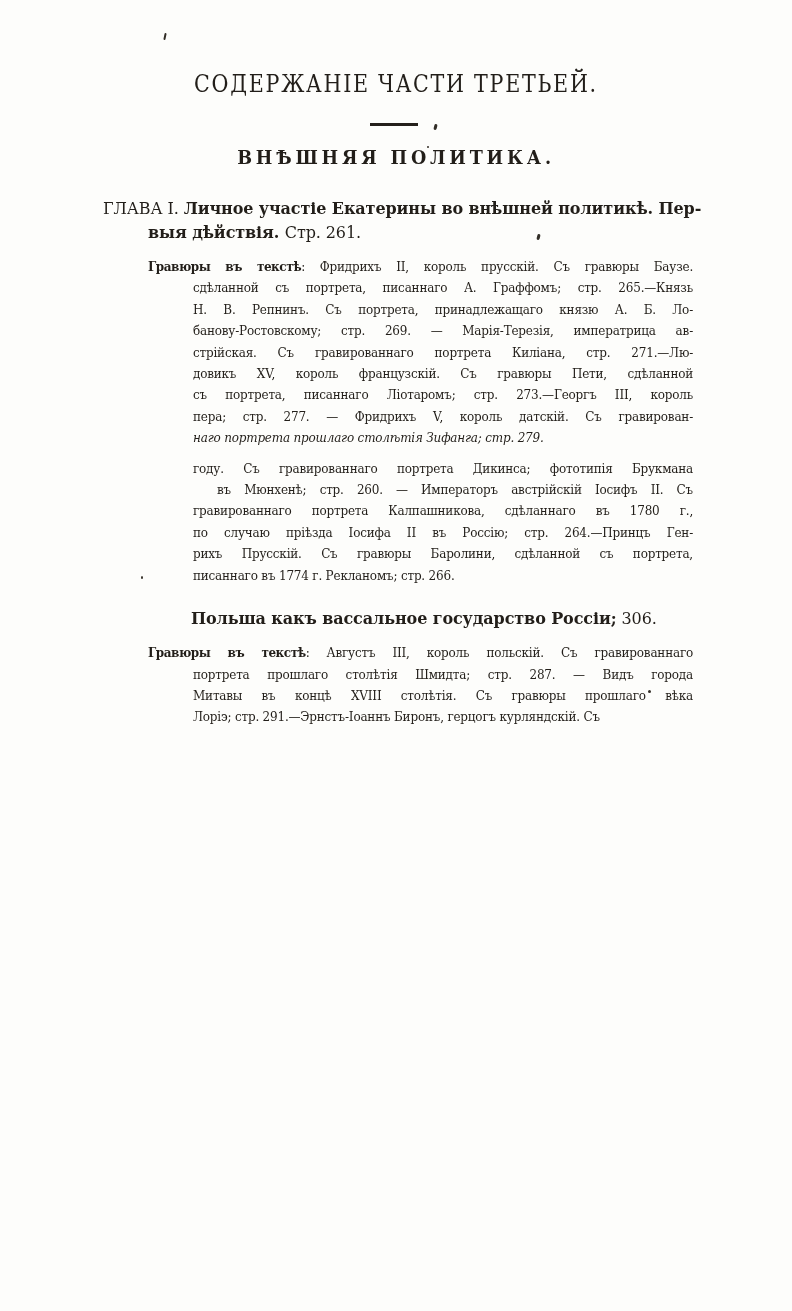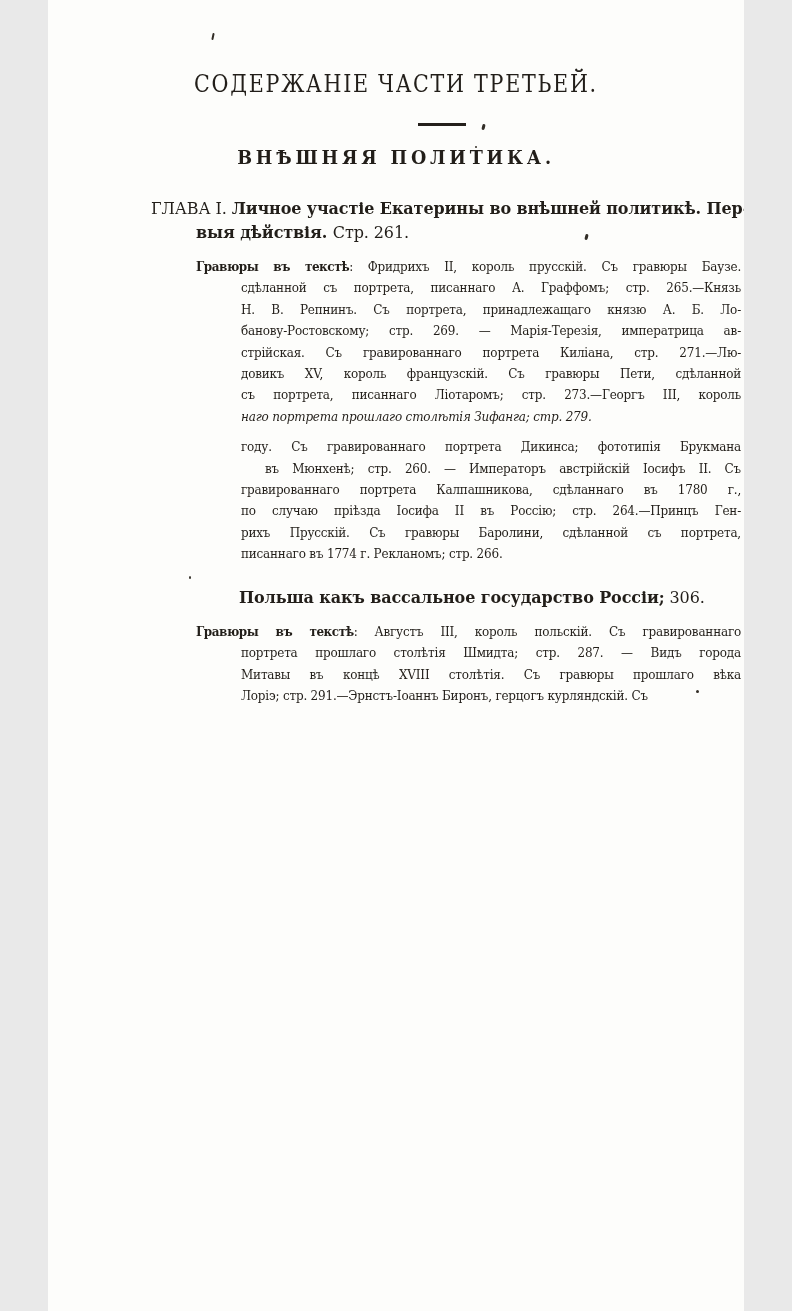--- a/index.html
+++ b/index.html
@@ -1,17 +1,17 @@
 <!DOCTYPE html>
 <html><head>
 <meta charset="utf-8">
 <style>
   html,body { margin:0; padding:0; background:#e9e9e9; }
   .page {
-    position:relative; width:696px; height:1311px; margin:0 auto;
+    position:relative; width:792px; height:1311px; margin:0 auto;
     background:#fdfdfb; color:#221e19; overflow:hidden;
     font-family:"DejaVu Serif","Liberation Serif",serif;
   }
   .title {
     position:absolute; top:70px; left:0; width:100%; text-align:center;
     font-size:24px; font-weight:normal; letter-spacing:2px; white-space:nowrap;
     transform:scaleX(0.86); transform-origin:center; margin:0;
   }
   .rule {
     position:absolute; top:123px; left:370px; width:48px; height:3px;
@@ -68,20 +68,21 @@
         <div class="line h-line" style="margin-left: 0px;"><span class="s-r">ГЛАВА I. </span><span class="s-b">Личное участіе Екатерины во внѣшней политикѣ. Пер-</span></div>
         <div class="line h-line" style="margin-left: 45px;"><span class="s-b">выя дѣйствія. </span><span class="s-r">Стр. 261.</span></div>
         <div class="paragraph">
           <div class="line b-line fill" style="margin-left: 45px;"><span class="s-lb">Гравюры въ текстѣ</span><span class="s-r">: Фридрихъ II, король прусскій. Съ гравюры Баузе.</span></div>
           <div class="line b-line fill" style="margin-left: 90px;"><span class="s-r">сдѣланной съ портрета, писаннаго А. Граффомъ; стр. 265.—Князь</span></div>
           <div class="line b-line fill" style="margin-left: 90px;"><span class="s-r">Н. В. Репнинъ. Съ портрета, принадлежащаго князю А. Б. Ло-</span></div>
           <div class="line b-line fill" style="margin-left: 90px;"><span class="s-r">банову-Ростовскому; стр. 269. — Марія-Терезія, императрица ав-</span></div>
           <div class="line b-line fill" style="margin-left: 90px;"><span class="s-r">стрійская. Съ гравированнаго портрета Киліана, стр. 271.—Лю-</span></div>
           <div class="line b-line fill" style="margin-left: 90px;"><span class="s-r">довикъ XV, король французскій. Съ гравюры Пети, сдѣланной</span></div>
           <div class="line b-line fill" style="margin-left: 90px;"><span class="s-r">съ портрета, писаннаго Ліотаромъ; стр. 273.—Георгъ III, король</span></div>
+          <div class="line b-line fill" style="margin-left: 90px;"><span class="s-r">пера; стр. 277. — Фридрихъ V, король датскій. Съ гравирован-</span></div>
           <div class="line b-line nofill" style="margin-left: 90px;"><span class="s-i">наго портрета прошлаго столѣтія Зифанга; стр. 279.</span></div>
         </div>
         <div class="paragraph">
           <div class="line b-line fill" style="margin-left: 90px;"><span class="s-r">году. Съ гравированнаго портрета Дикинса; фототипія Брукмана</span></div>
           <div class="line b-line fill" style="margin-left: 114px;"><span class="s-r">въ Мюнхенѣ; стр. 260. — Императоръ австрійскій Іосифъ II. Съ</span></div>
           <div class="line b-line fill" style="margin-left: 90px;"><span class="s-r">гравированнаго портрета Калпашникова, сдѣланнаго въ 1780 г.,</span></div>
           <div class="line b-line fill" style="margin-left: 90px;"><span class="s-r">по случаю пріѣзда Іосифа II въ Россію; стр. 264.—Принцъ Ген-</span></div>
           <div class="line b-line fill" style="margin-left: 90px;"><span class="s-r">рихъ Прусскій. Съ гравюры Баролини, сдѣланной съ портрета,</span></div>
           <div class="line b-line nofill" style="margin-left: 90px;"><span class="s-r">писаннаго въ 1774 г. Рекланомъ; стр. 266.</span></div>
         </div>

